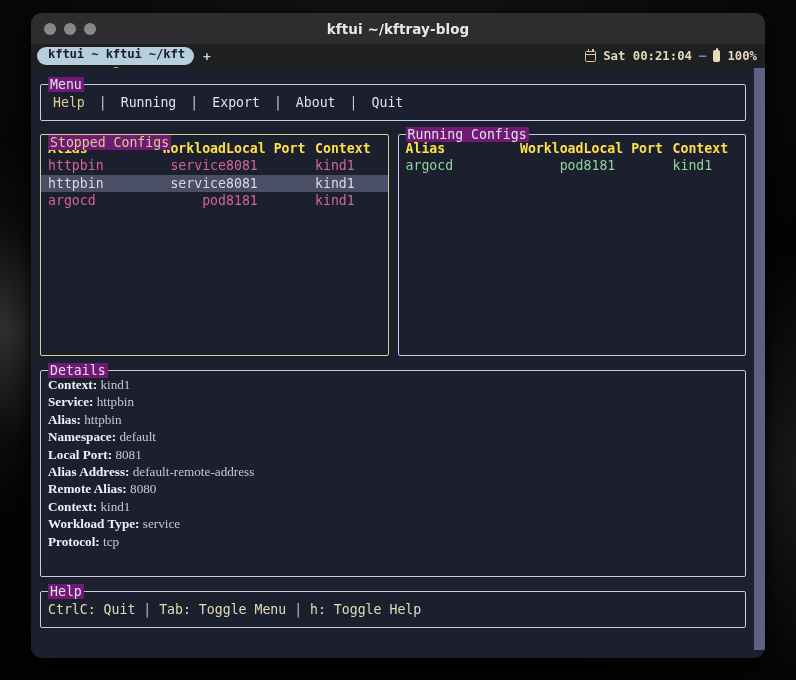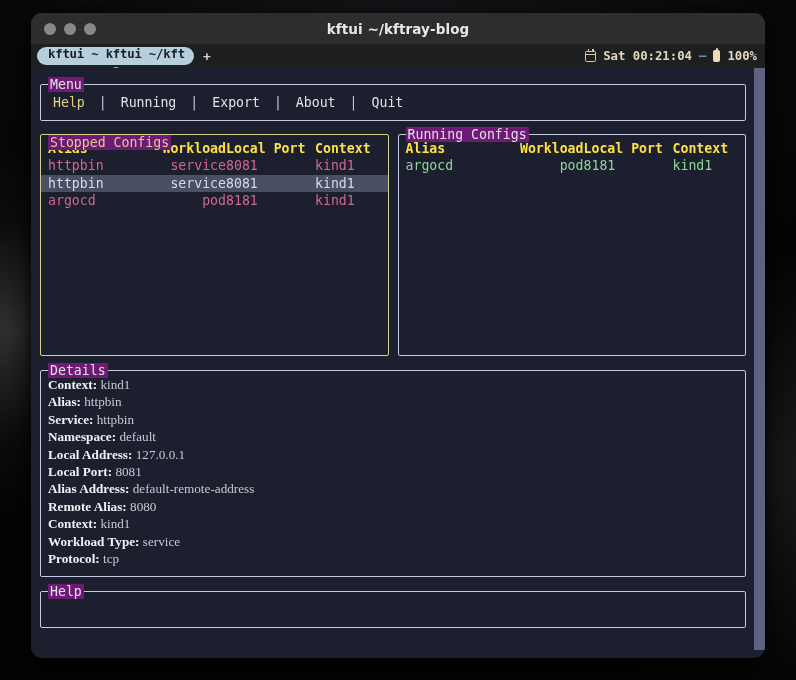--- a/index.html
+++ b/index.html
@@ -374,33 +374,33 @@
             </div>
           </div>
         </div>
 
       </div>
 
       <div id="details-box" class="box">
         <div class="box-title">Details</div>
 
         <div class="detail-line"><span class="k">Context:</span> <span>kind1</span></div>
+        <div class="detail-line"><span class="k">Service:</span> <span>httpbin</span></div>
         <div class="detail-line"><span class="k">Alias:</span> <span>httpbin</span></div>
-        <div class="detail-line"><span class="k">Service:</span> <span>httpbin</span></div>
         <div class="detail-line"><span class="k">Namespace:</span> <span>default</span></div>
-        <div class="detail-line"><span class="k">Local Address:</span> <span>127.0.0.1</span></div>
         <div class="detail-line"><span class="k">Local Port:</span> <span>8081</span></div>
         <div class="detail-line"><span class="k">Alias Address:</span> <span>default-remote-address</span></div>
         <div class="detail-line"><span class="k">Remote Alias:</span> <span>8080</span></div>
         <div class="detail-line"><span class="k">Context:</span> <span>kind1</span></div>
         <div class="detail-line"><span class="k">Workload Type:</span> <span>service</span></div>
         <div class="detail-line"><span class="k">Protocol:</span> <span>tcp</span></div>
       </div>
 
       <div id="help-box" class="box">
         <div class="box-title">Help</div>
+        <div id="help-text"><span>CtrlC: Quit</span><span class="hsep"> | </span><span>Tab: Toggle Menu</span><span class="hsep"> | </span><span>h: Toggle Help</span></div>
       </div>
 
     </div>
     <div id="term-scrollbar"></div>
   </div>
 
 </div>
 
 </body></html>

